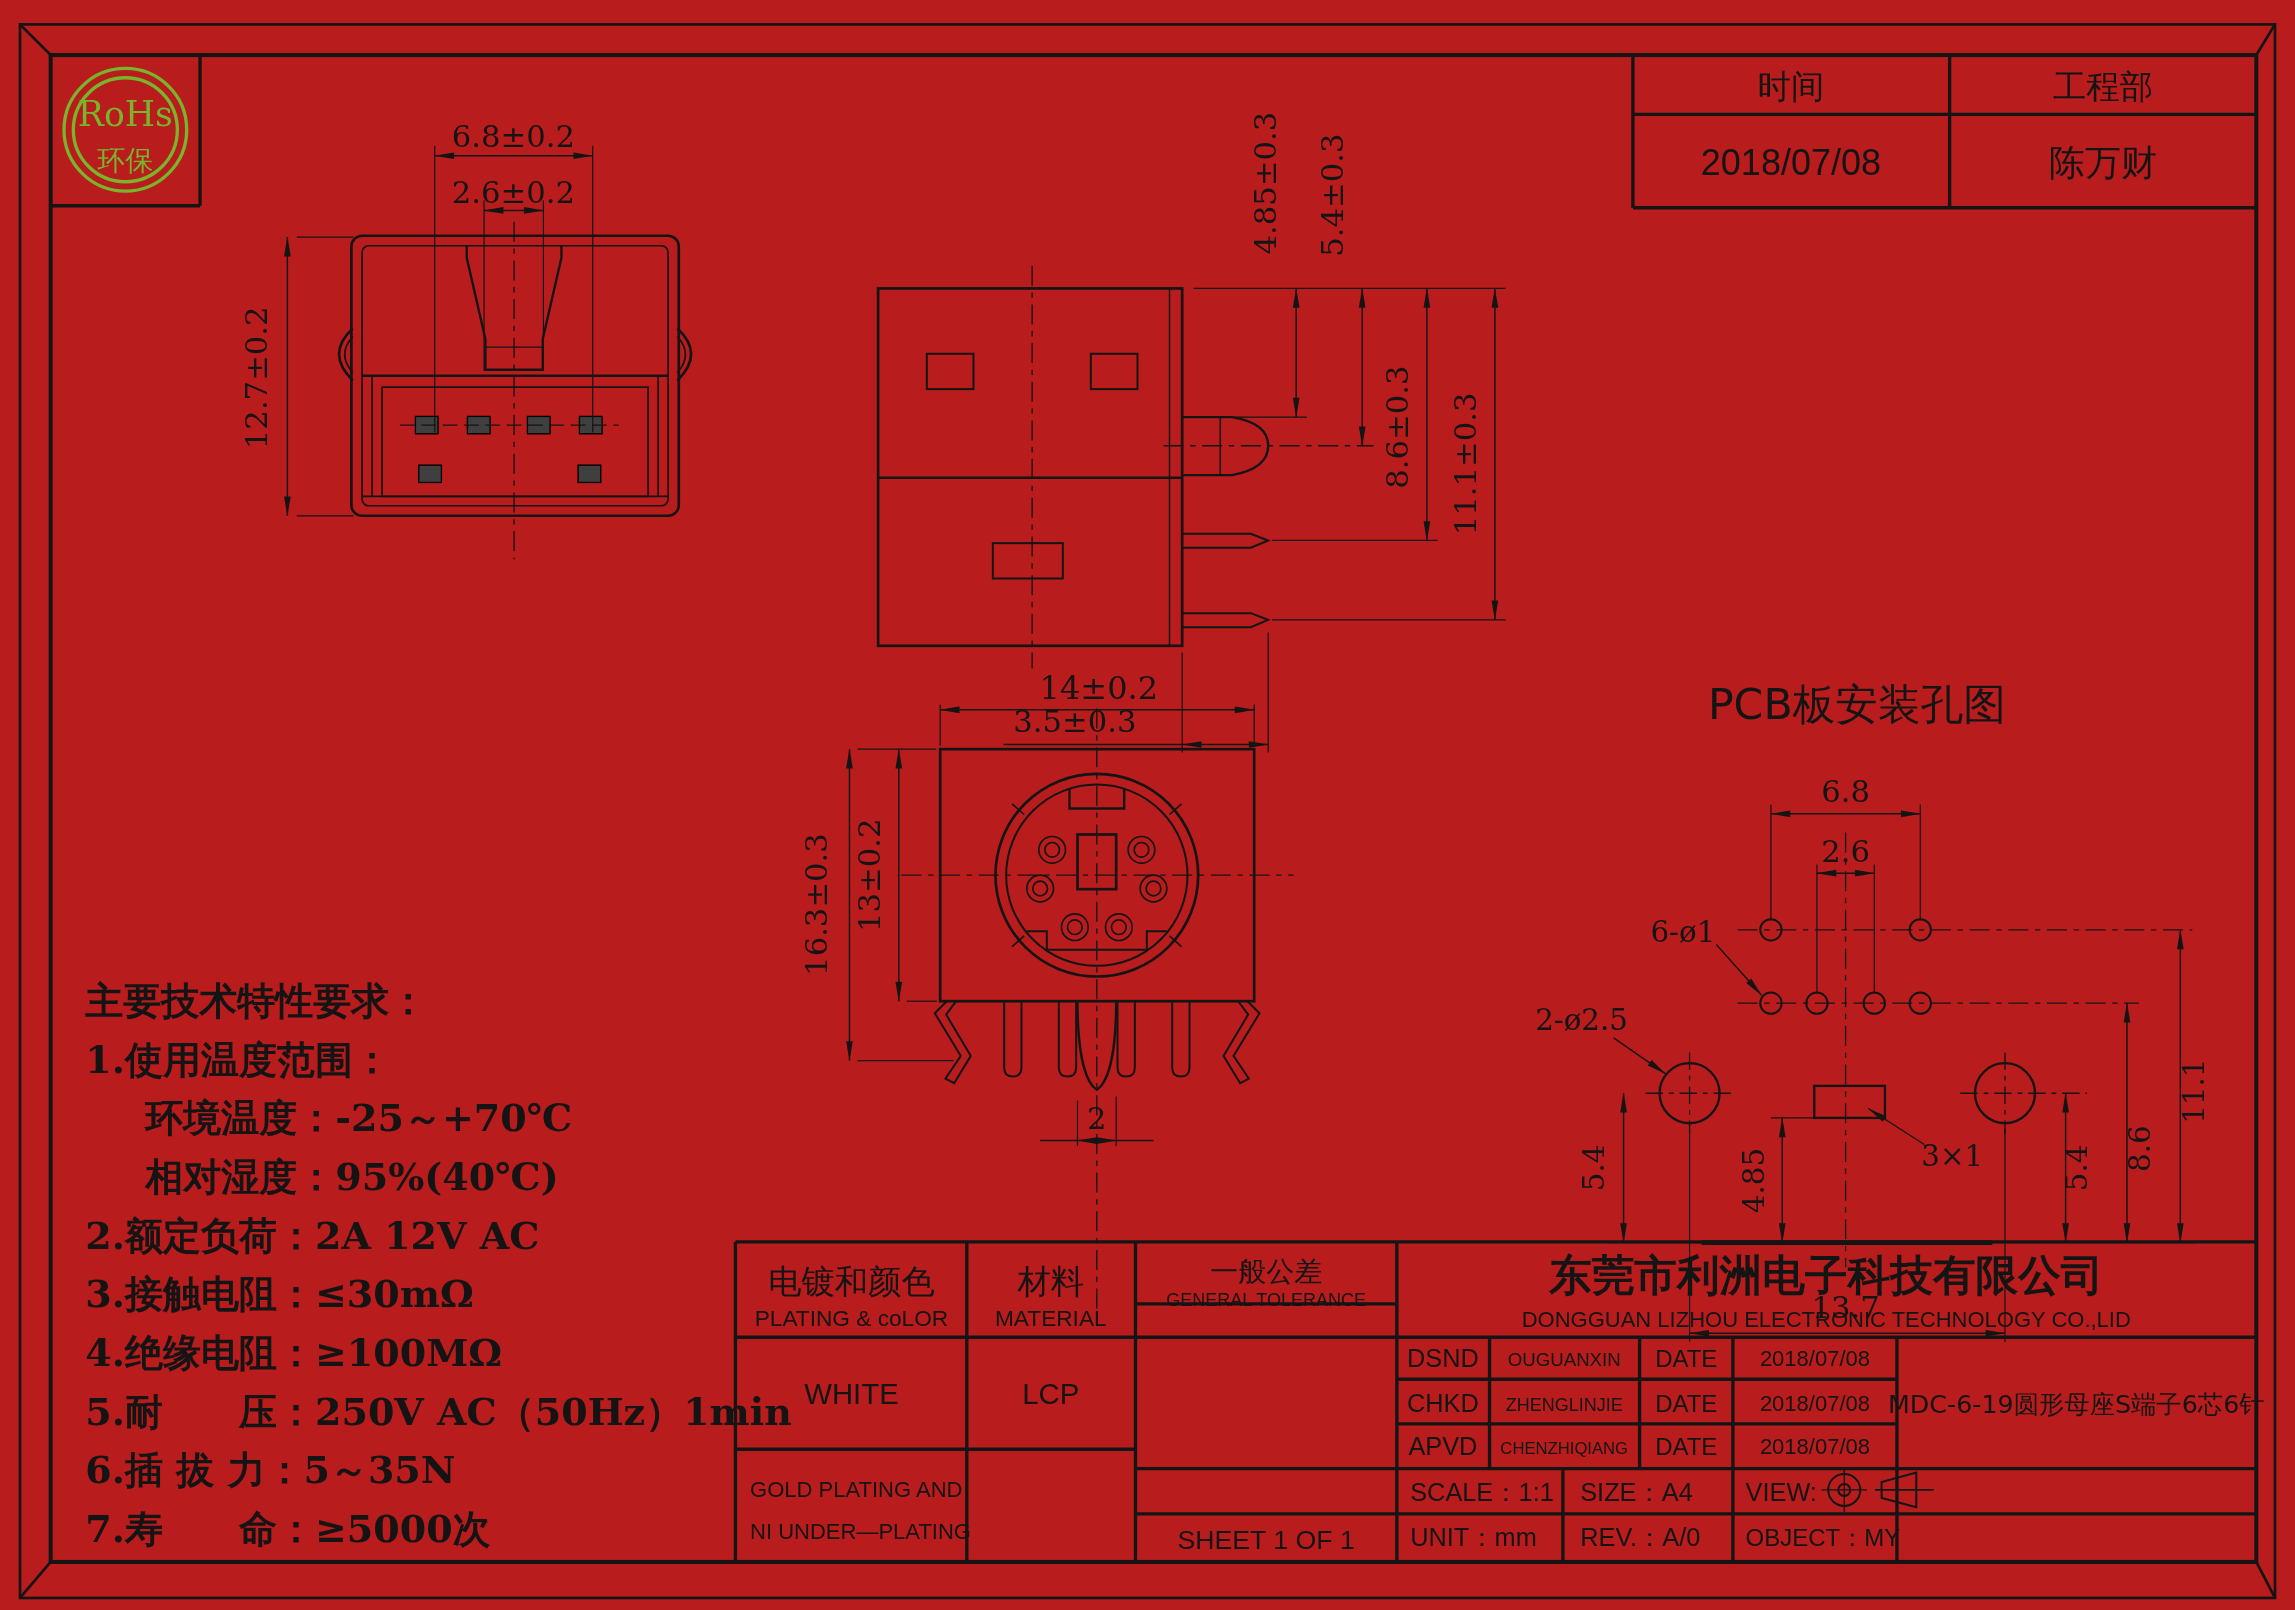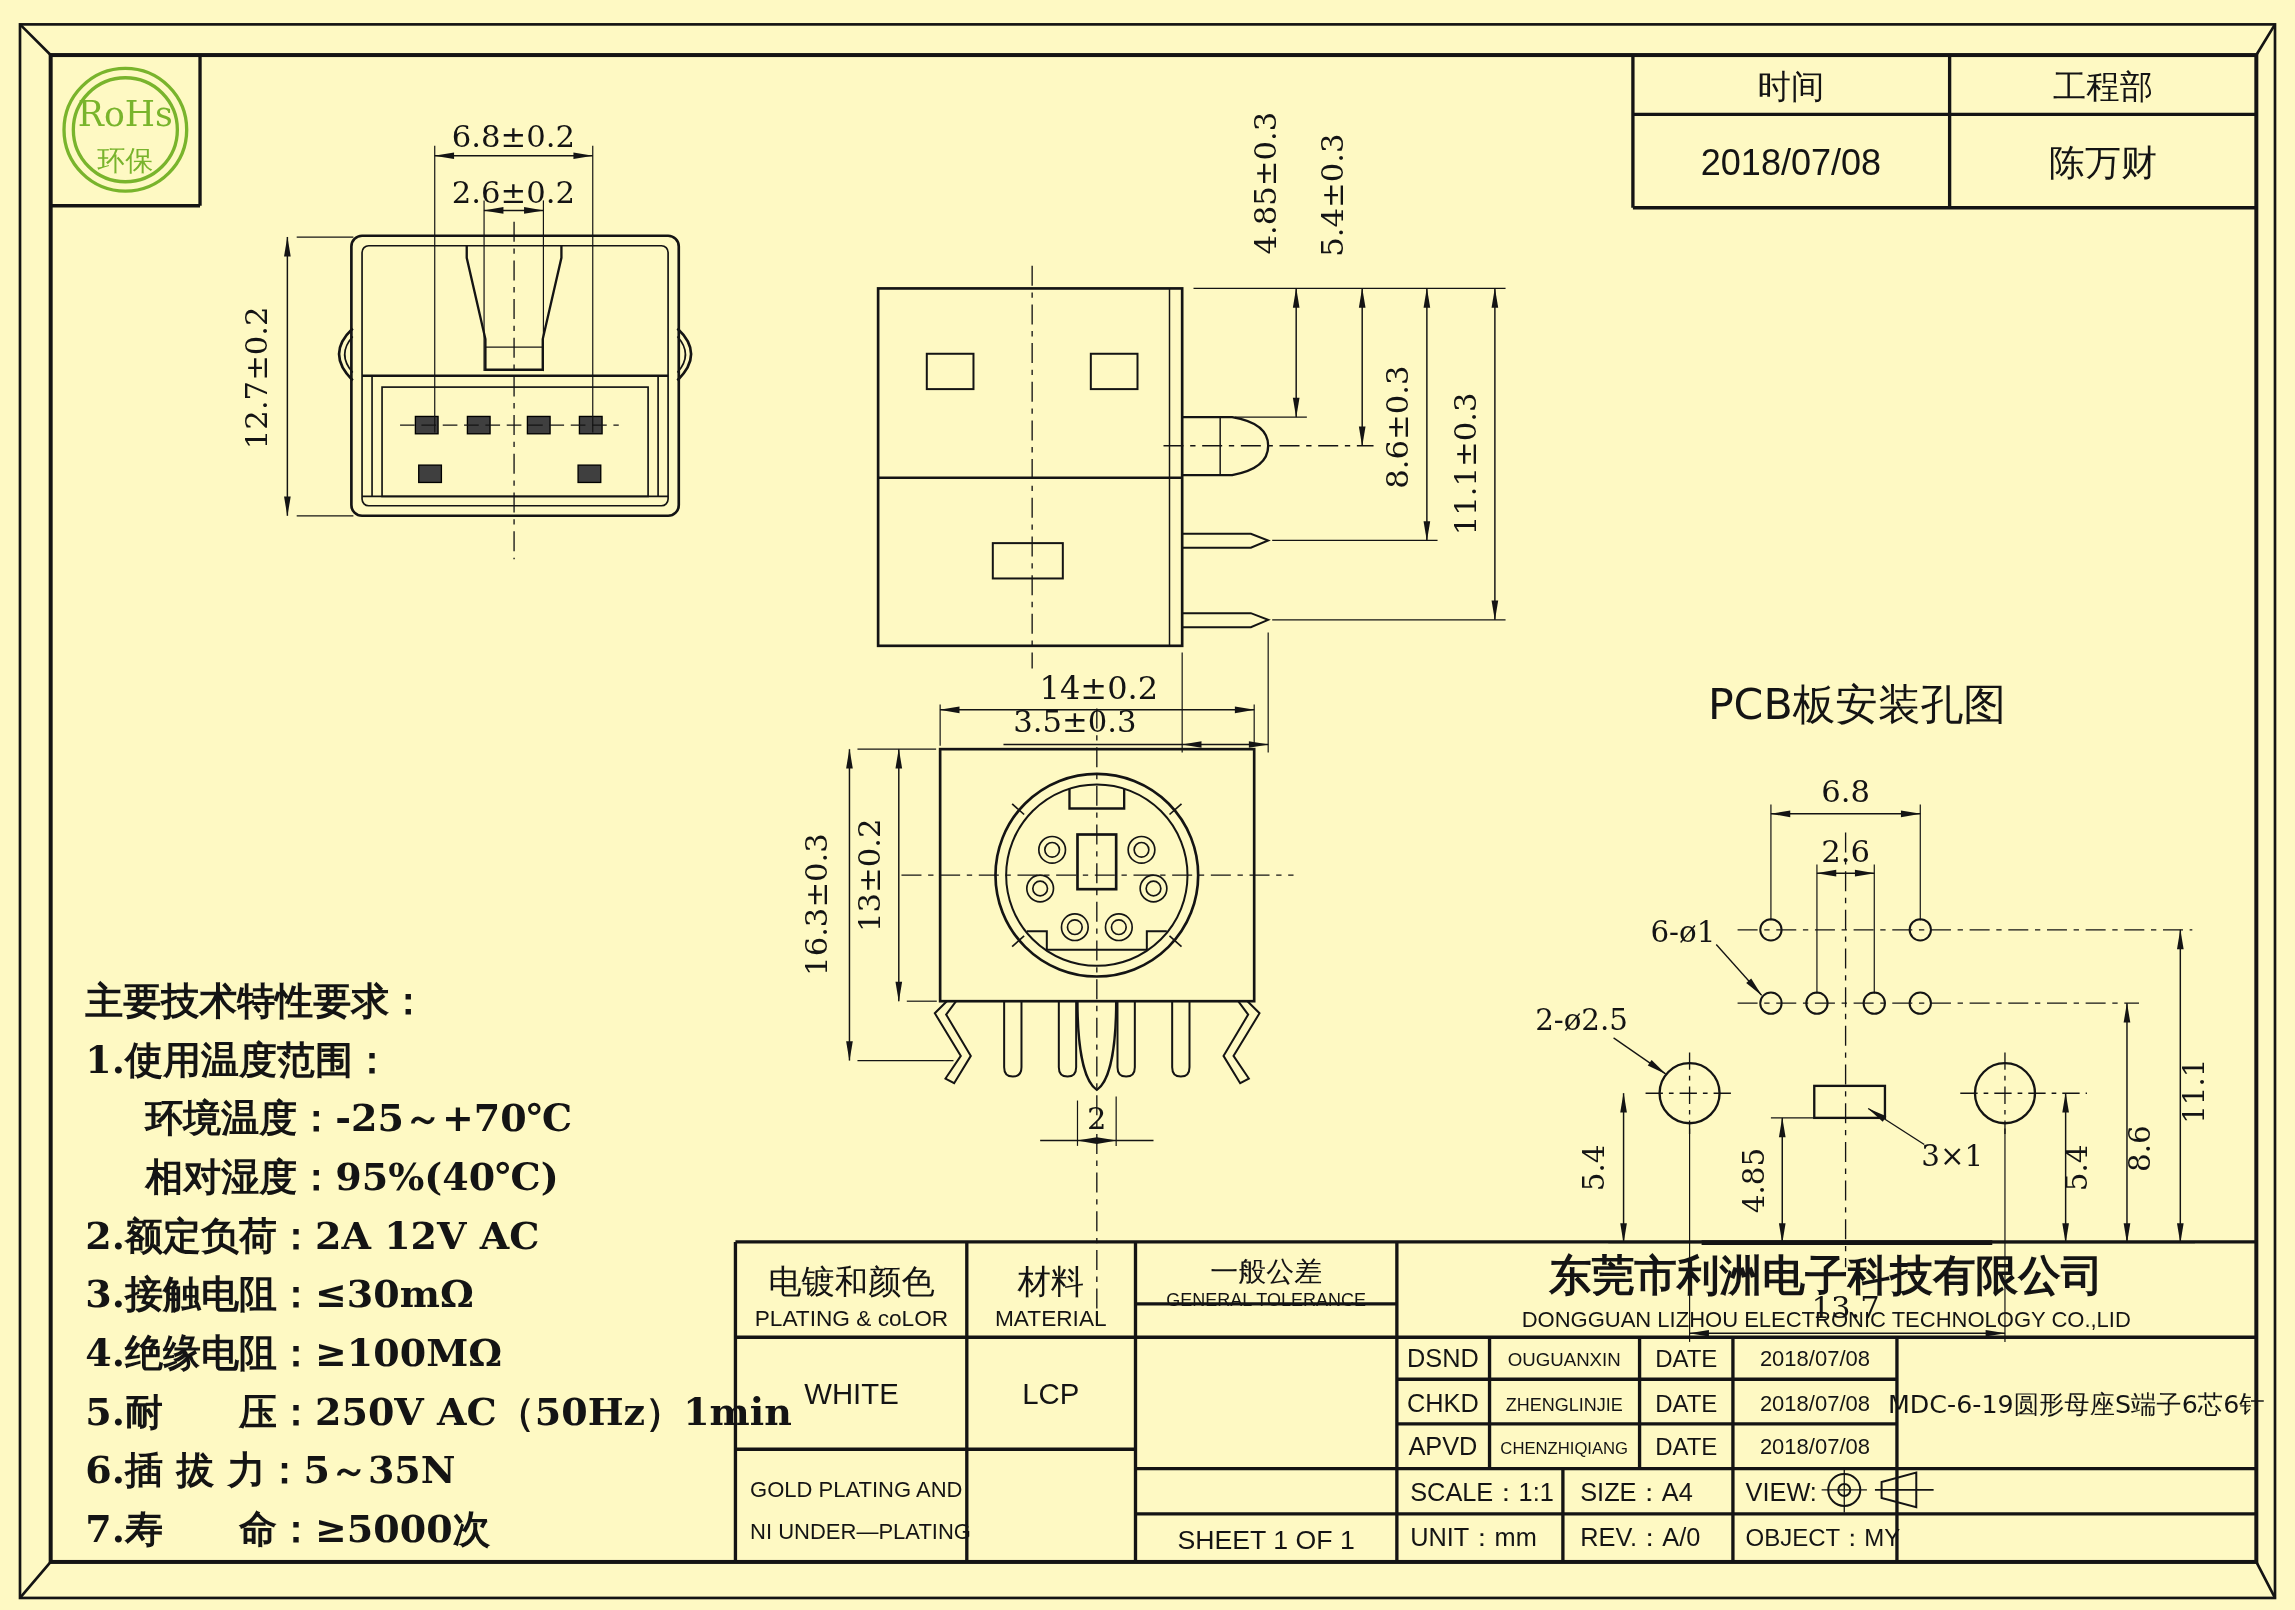--- a/index.html
+++ b/index.html
@@ -1,16 +1,16 @@
 <!DOCTYPE html>
 <html style="font-size:10.7px"><head>
 <meta charset="utf-8">
 <style>
   html,body{margin:0;padding:0;background:#ffffff;}
-  .canvas{position:relative;width:2295px;height:1611px;background:#fef9c3;overflow:hidden;}
+  .canvas{position:relative;width:2295px;height:1611px;background:#b91c1c;overflow:hidden;}
   svg{position:absolute;left:0;top:0;}
   .t{stroke:none;fill:#141414;}
   .dim{font-family:"DejaVu Serif","DejaVu Sans",serif;}
   .cjk{font-family:"DejaVu Sans","Liberation Sans",sans-serif;}
   .lat{font-family:"Liberation Sans","DejaVu Sans",sans-serif;}
   .spec{font-family:"DejaVu Serif","DejaVu Sans",serif;font-weight:700;white-space:pre;}
   .green{fill:#79b42c;}
 </style>
 </head>
 <body>

